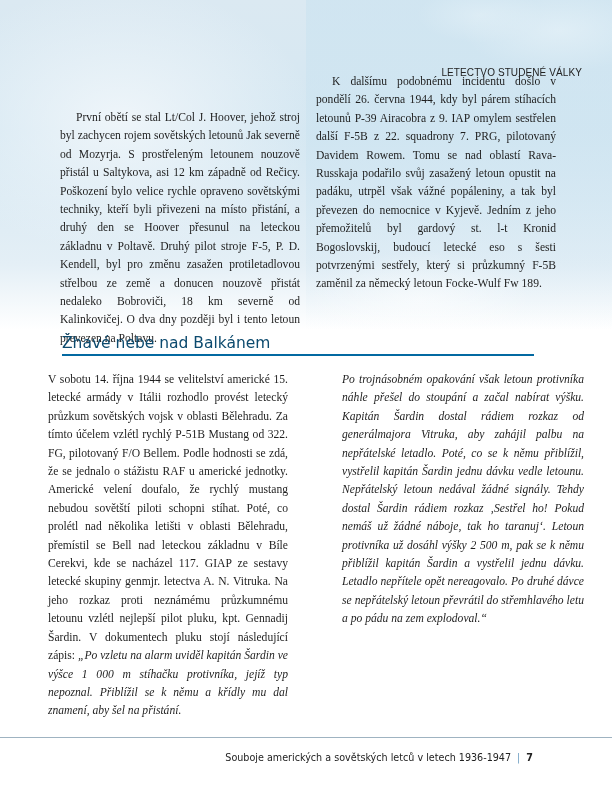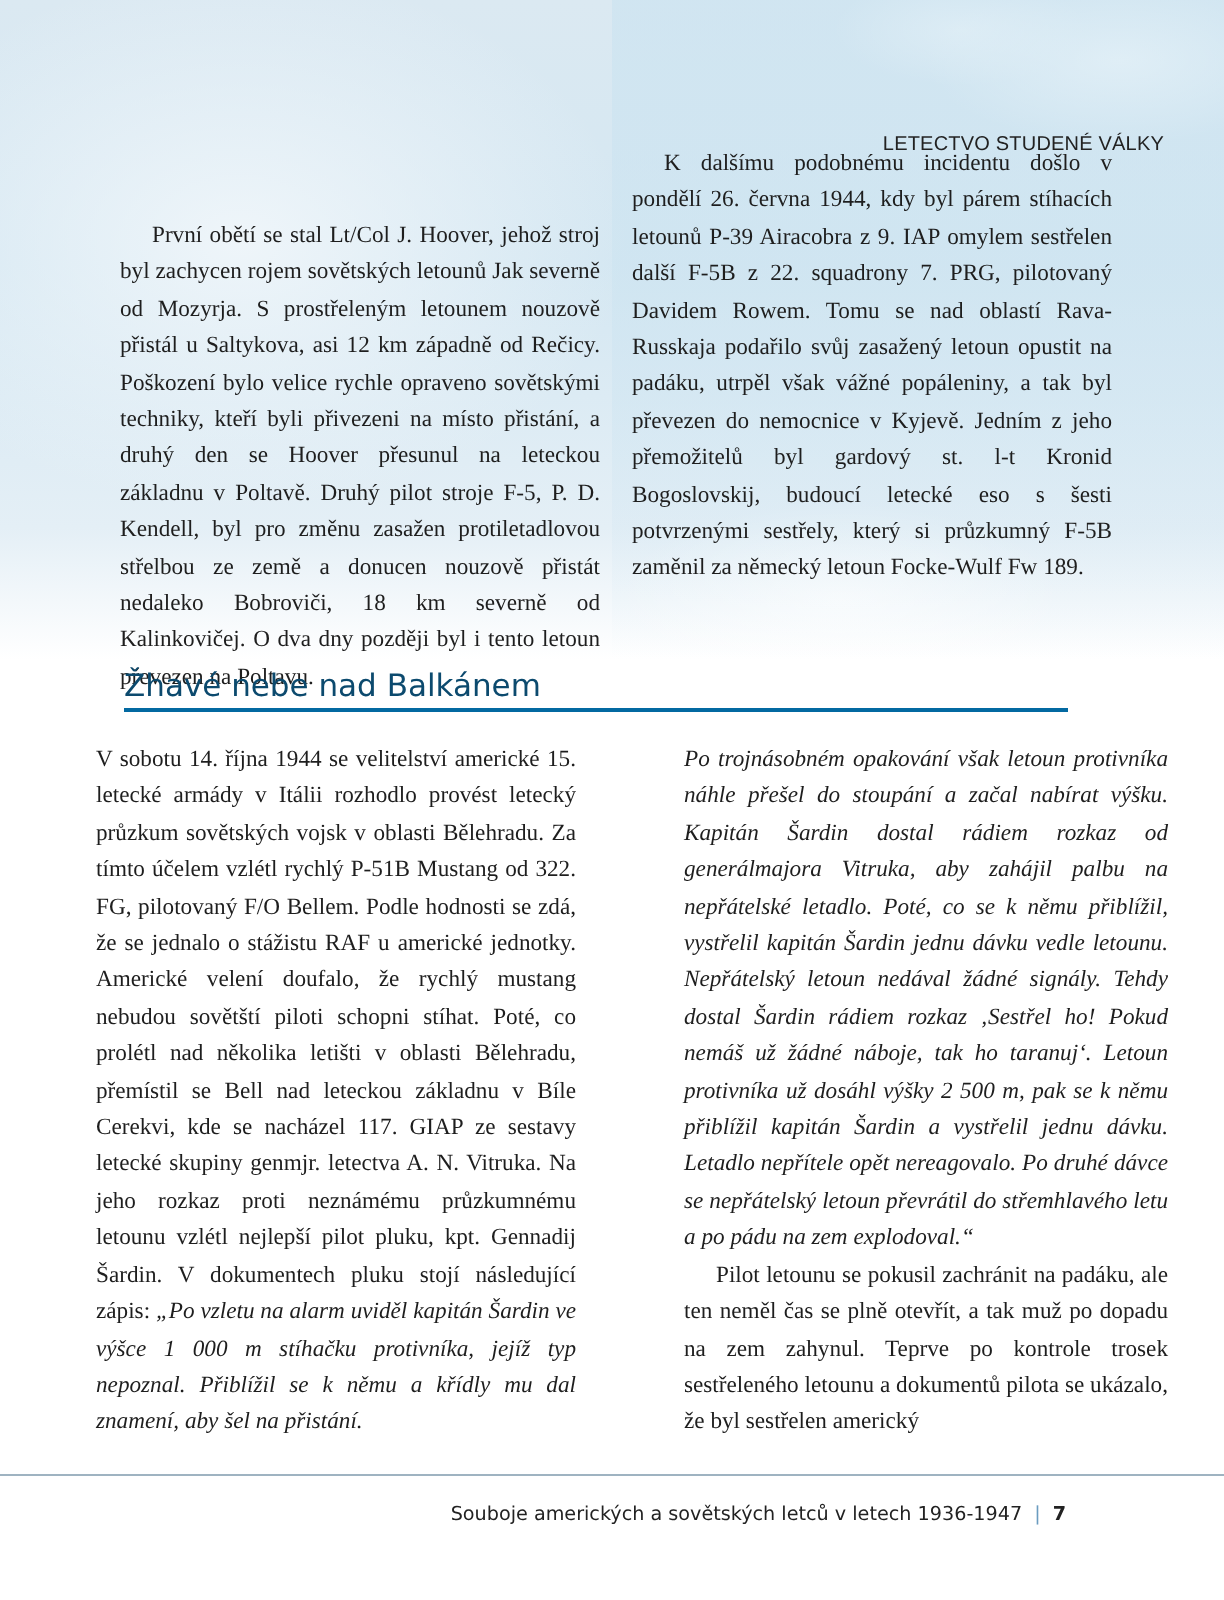--- a/index.html
+++ b/index.html
@@ -76,19 +76,18 @@
 </div>
 
 <div class="section-title">Žhavé nebe nad Balkánem</div>
 
 <div class="col" id="col-bot-left">
   <p class="noindent"><span>V sobotu 14. října 1944 se velitelství americké 15. letecké armády v Itálii rozhodlo provést letecký průzkum sovětských vojsk v oblasti Bělehradu. Za tímto účelem vzlétl rychlý P-51B Mustang od 322. FG, pilotovaný F/O Bellem. Podle hodnosti se zdá, že se jednalo o stážistu RAF u americké jednotky. Americké velení doufalo, že rychlý mustang nebudou sovětští piloti schopni stíhat. Poté, co prolétl nad několika letišti v oblasti Bělehradu, přemístil se Bell nad leteckou základnu v Bíle Cerekvi, kde se nacházel 117. GIAP ze sestavy letecké skupiny genmjr. letectva A. N. Vitruka. Na jeho rozkaz proti neznámému průzkumnému letounu vzlétl nejlepší pilot pluku, kpt. Gennadij Šardin. V dokumentech pluku stojí následující zápis: </span><span class="it">„Po vzletu na alarm uviděl kapitán Šardin ve výšce 1 000 m stíhačku protivníka, jejíž typ nepoznal. Přiblížil se k němu a křídly mu dal znamení, aby šel na přistání.</span></p>
 </div>
 
 <div class="col" id="col-bot-right">
   <p class="noindent it">Po trojnásobném opakování však letoun protivníka náhle přešel do stoupání a začal nabírat výšku. Kapitán Šardin dostal rádiem rozkaz od generálmajora Vitruka, aby zahájil palbu na nepřátelské letadlo. Poté, co se k němu přiblížil, vystřelil kapitán Šardin jednu dávku vedle letounu. Nepřátelský letoun nedával žádné signály. Tehdy dostal Šardin rádiem rozkaz ‚Sestřel ho! Pokud nemáš už žádné náboje, tak ho taranuj‘. Letoun protivníka už dosáhl výšky 2 500 m, pak se k němu přiblížil kapitán Šardin a vystřelil jednu dávku. Letadlo nepřítele opět nereagovalo. Po druhé dávce se nepřátelský letoun převrátil do střemhlavého letu a po pádu na zem explodoval.“</p>
-  <p>Pilot letounu se pokusil zachránit na padáku, ale ten neměl čas se plně otevřít, a tak muž po dopadu na zem zahynul. Teprve po kontrole trosek sestřeleného letounu a dokumentů pilota se ukázalo, že byl sestřelen americký</p>
 </div>
 
 <div class="footer-rule"></div>
 <div class="footer">
   <span>Souboje amerických a sovětských letců v letech 1936-1947</span><span class="sep">|</span><span class="pnum">7</span>
 </div>
 
 </body></html>

